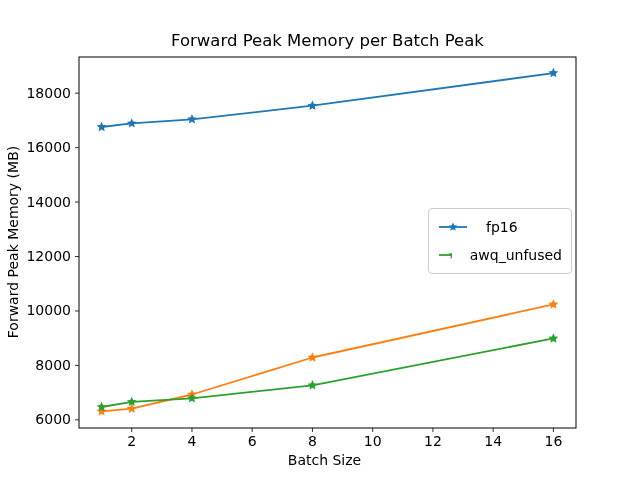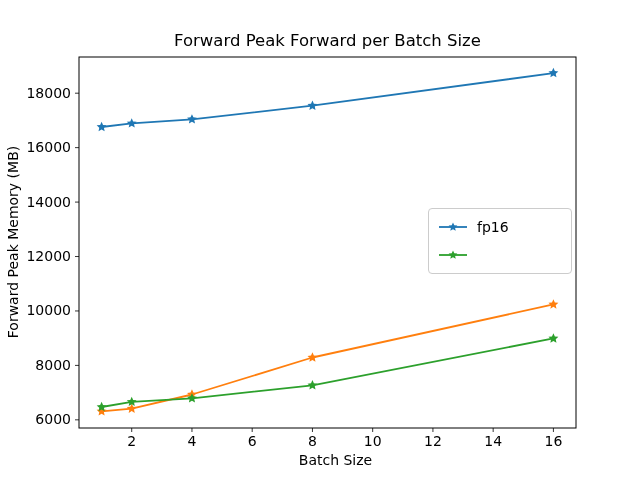--- a/index.html
+++ b/index.html
@@ -20,21 +20,21 @@
     left: 79px;
     width: 497px;
     top: 31px;
     text-align: center;
     font-size: 16.5px;
     color: #000000;
     white-space: nowrap;
   }
   .x-axis-label {
     position: absolute;
-    left: 87px;
+    left: 76px;
     width: 497px;
     top: 452px;
     text-align: center;
     font-size: 14px;
     color: #000000;
   }
   .y-axis-label {
     position: absolute;
     left: -136px;
     top: 233px;
@@ -62,21 +62,21 @@
     border: 1px solid #cccccc;
     border-radius: 4px;
     padding: 4px 9px;
     display: flex;
     flex-direction: column;
     justify-content: space-around;
   }
   .legend-row {
     display: flex;
     align-items: center;
-    gap: 9px;
+    gap: 18px;
     height: 19px;
   }
   .legend-label {
     font-size: 14px;
     color: #000000;
     white-space: nowrap;
   }
 </style>
 </head>
 <body>
@@ -128,35 +128,36 @@
       <path d="M312.44 352.30L313.88 355.52L317.38 355.89L314.76 358.26L315.50 361.71L312.44 359.95L309.38 361.71L310.12 358.26L307.49 355.89L311.00 355.52Z" fill="#ff7f0e"></path>
       <path d="M553.41 299.22L554.85 302.45L558.35 302.82L555.73 305.18L556.47 308.63L553.41 306.87L550.35 308.63L551.08 305.18L548.46 302.82L551.97 302.45Z" fill="#ff7f0e"></path>
       <polyline points="101.6,407.0 131.7,401.9 192.0,398.3 312.4,385.3 553.4,338.4" fill="none" stroke="#2ca02c" stroke-width="1.8" stroke-linecap="round" stroke-linejoin="round"></polyline>
       <path d="M101.59 401.84L103.03 405.06L106.54 405.43L103.92 407.80L104.65 411.25L101.59 409.49L98.53 411.25L99.27 407.80L96.65 405.43L100.15 405.06Z" fill="#2ca02c"></path>
       <path d="M131.71 396.67L133.15 399.89L136.66 400.26L134.04 402.62L134.77 406.08L131.71 404.31L128.66 406.08L129.39 402.62L126.77 400.26L130.28 399.89Z" fill="#2ca02c"></path>
       <path d="M191.95 393.13L193.39 396.35L196.90 396.72L194.28 399.09L195.01 402.54L191.95 400.77L188.90 402.54L189.63 399.09L187.01 396.72L190.52 396.35Z" fill="#2ca02c"></path>
       <path d="M312.44 380.07L313.88 383.29L317.38 383.66L314.76 386.02L315.50 389.47L312.44 387.71L309.38 389.47L310.12 386.02L307.49 383.66L311.00 383.29Z" fill="#2ca02c"></path>
       <path d="M553.41 333.25L554.85 336.47L558.35 336.84L555.73 339.20L556.47 342.66L553.41 340.89L550.35 342.66L551.08 339.20L548.46 336.84L551.97 336.47Z" fill="#2ca02c"></path>
     </svg>
 
-  <div class="chart-title">Forward Peak Forward per Batch Size</div>
+  <div class="chart-title">Forward Peak Memory per Batch Peak</div>
 
   <div class="y-axis-label">Forward Peak Memory (MB)</div>
 
   <div class="x-axis-label">Batch Size</div>
 
   <div class="legend">
     <div class="legend-row">
       <svg width="30" height="14">
           <line x1="1" y1="7" x2="29" y2="7" stroke="#1f77b4" stroke-width="1.8"></line>
           <path d="M15.00 2.40L16.27 5.25L19.37 5.58L17.06 7.67L17.70 10.72L15.00 9.16L12.30 10.72L12.94 7.67L10.63 5.58L13.73 5.25Z" fill="#1f77b4"></path>
         </svg>
       <span class="legend-label">fp16</span>
     </div>
     <div class="legend-row">
       <svg width="30" height="14">
           <line x1="1" y1="7" x2="29" y2="7" stroke="#2ca02c" stroke-width="1.8"></line>
           <path d="M15.00 2.40L16.27 5.25L19.37 5.58L17.06 7.67L17.70 10.72L15.00 9.16L12.30 10.72L12.94 7.67L10.63 5.58L13.73 5.25Z" fill="#2ca02c"></path>
         </svg>
+      <span class="legend-label">awq_unfused</span>
     </div>
   </div>
 
 </div>
 
 </body></html>

